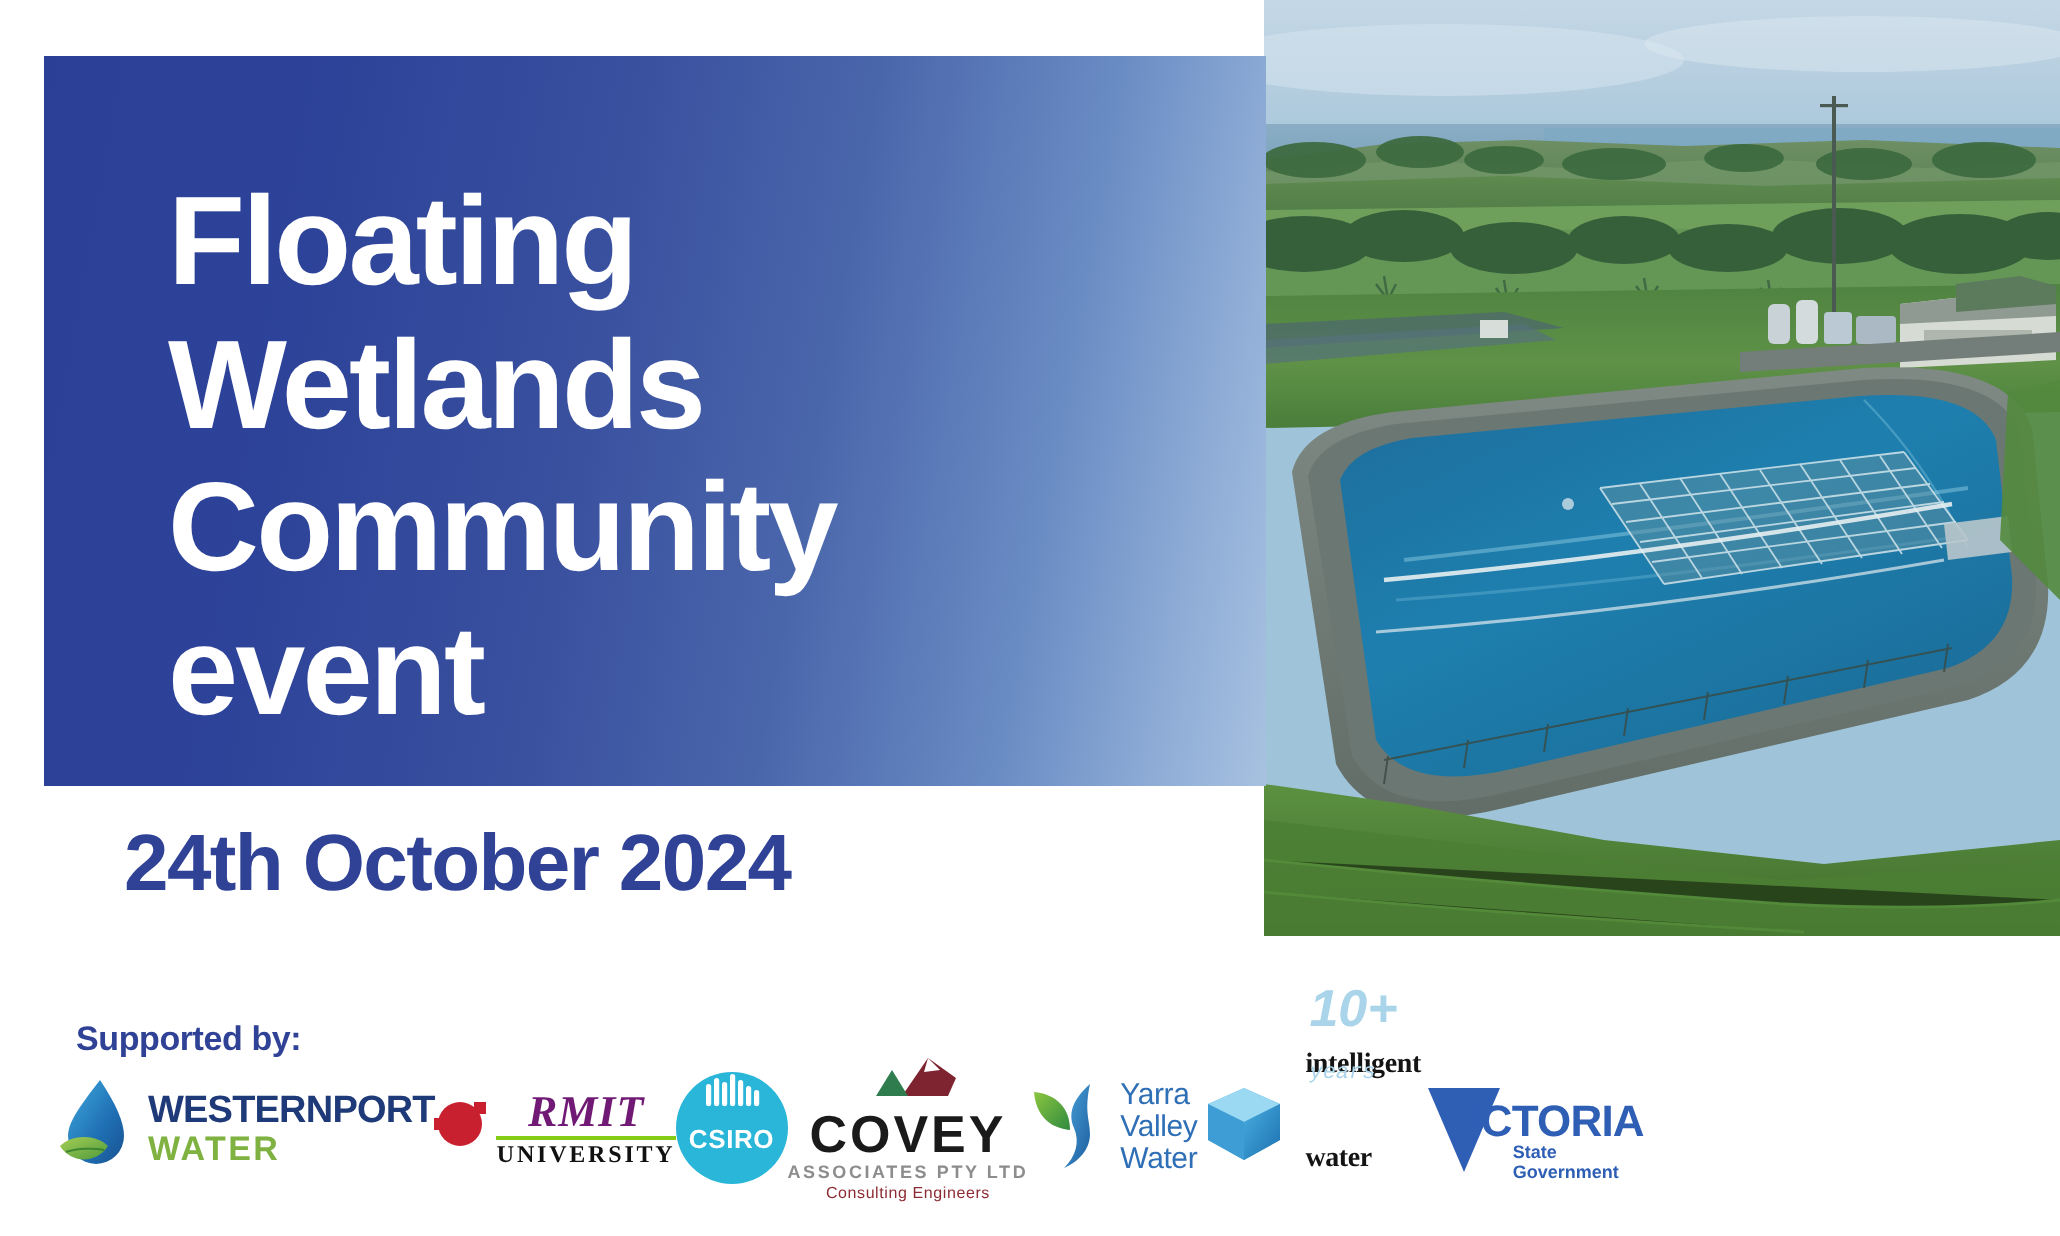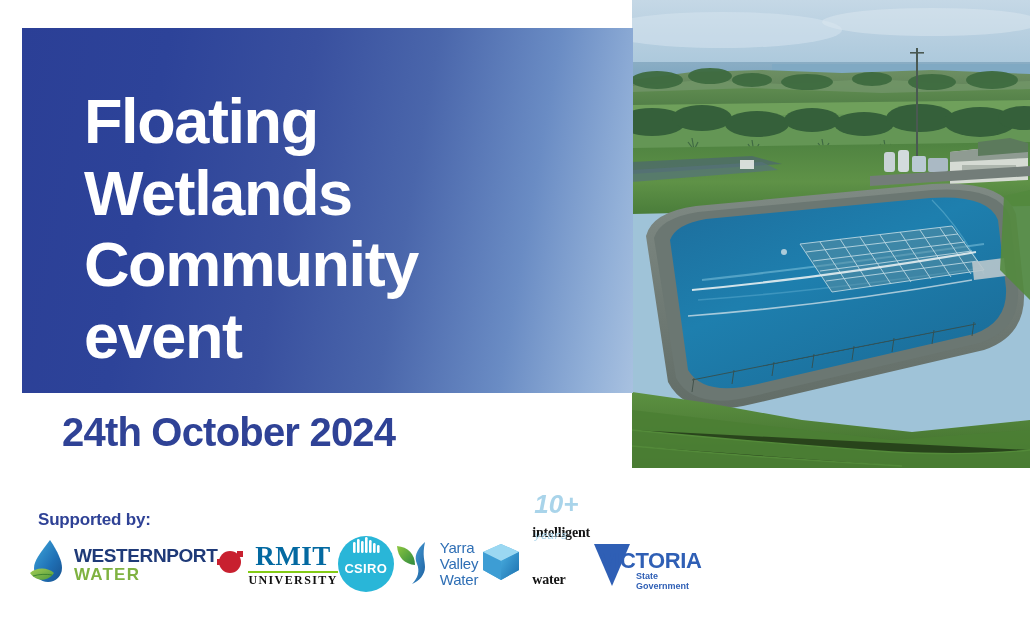--- a/index.html
+++ b/index.html
@@ -113,22 +113,23 @@
     color:#7fb241; letter-spacing:1.2px;
     margin-top:1px;
   }
 
   
   .rmit { gap:5px; }
   .rmit-text { text-align:center; line-height:1; }
   .rmit-name {
     display:block;
     font-family:"Liberation Serif", serif;
-    font-size:27px; font-weight:bold; color:#0369a1;
+    font-size:22px; font-weight:bold; color:#701a75;
     letter-spacing:0.5px;
+    font-style:italic;
   }
   .rmit-sub {
     display:block;
     font-family:"Liberation Serif", serif;
     font-size:12px; font-weight:bold; color:#111;
     letter-spacing:1.4px;
     border-top:2px solid #84cc16;
     padding-top:1px; margin-top:1px;
   }
 
@@ -427,20 +428,32 @@
               <rect x="18" y="4" width="2.6" height="13" rx="1.3"></rect>
               <rect x="22" y="7" width="2.6" height="10" rx="1.3"></rect>
               <rect x="26" y="9" width="2.6" height="8" rx="1.3"></rect>
             </g>
           </svg>
         </span>
         <span class="csiro-name">CSIRO</span>
       </div>
     </div>
 
+    <div class="logo covey">
+      <span>
+        <svg width="72" height="22" viewBox="0 0 72 22">
+          <path d="M33 21 L46 2 L60 12 L56 21 Z" fill="#7d2430"></path>
+          <path d="M46 2 L52 8 L44 9 Z" fill="#ffffff"></path>
+          <path d="M20 21 L28 8 L36 21 Z" fill="#2f7d4f"></path>
+        </svg>
+      </span>
+      <span class="covey-name">COVEY</span>
+      <span class="covey-sub">ASSOCIATES PTY LTD</span>
+      <span class="covey-sub2">Consulting Engineers</span>
+    </div>
 
     <div class="logo yvw">
       <span>
         <svg width="40" height="50" viewBox="0 0 40 50">
           <defs>
             <linearGradient id="yvLeaf" x1="0" y1="0" x2="1" y2="1">
               <stop offset="0%" stop-color="#8cc63f"></stop>
               <stop offset="100%" stop-color="#2f8a3f"></stop>
             </linearGradient>
             <linearGradient id="yvRiver" x1="0" y1="0" x2="1" y2="1">

